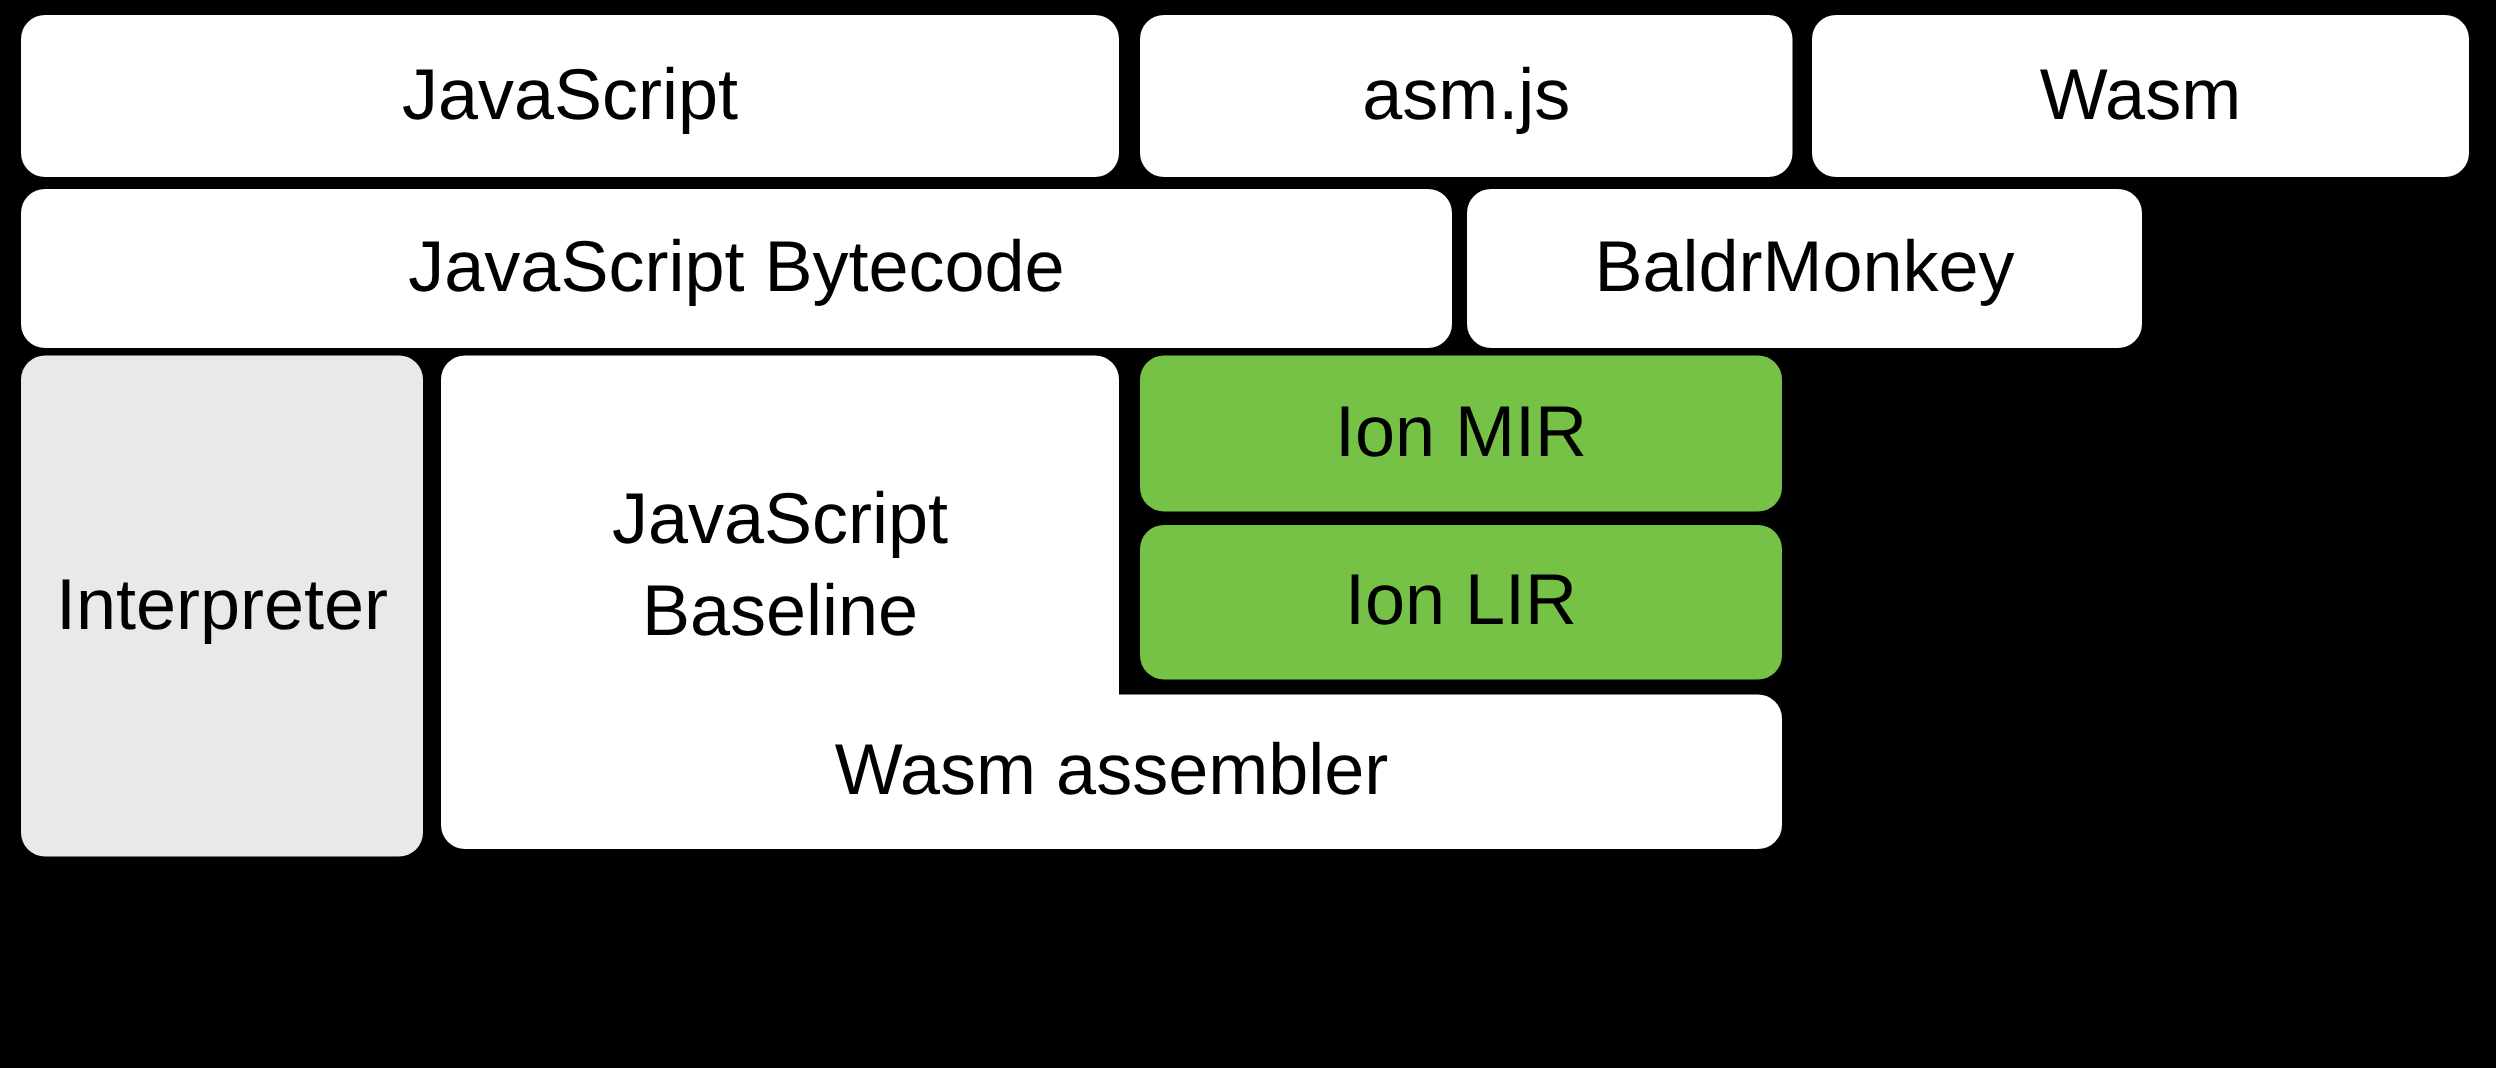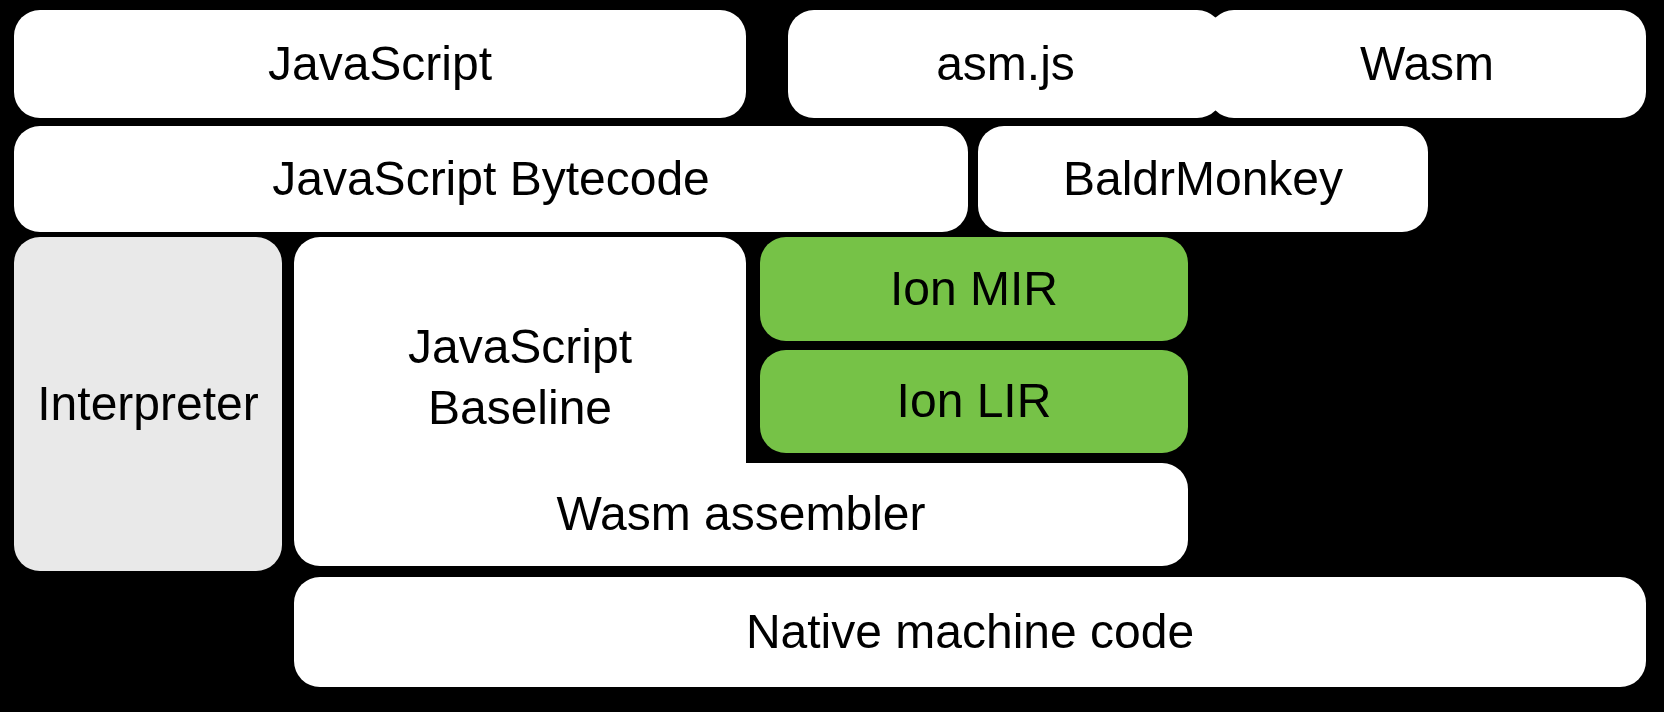--- a/index.html
+++ b/index.html
@@ -11,39 +11,39 @@
     position: relative;
     width: 1664px;
     height: 712px;
     background: #000000;
     overflow: hidden;
     font-family: "Liberation Sans", sans-serif;
   }
   .node {
     position: absolute;
     box-sizing: border-box;
-    border-radius: 26px;
+    border-radius: 16px;
     background: #ffffff;
     color: #000000;
     display: flex;
     align-items: center;
     justify-content: center;
     text-align: center;
     font-size: 48px;
     line-height: 1.26;
   }
   .node .label {
     display: inline-block;
   }
   .node--gray  { background: #e9e9e9; }
   .node--green { background: #76c247; }
   .node--pink  { background: #f87e90; }
 
   .node--javascript  { left: 14px;   top: 10px;  width: 732px;  height: 108px; }
-  .node--asmjs       { left: 760px;  top: 10px;  width: 435px;  height: 108px; margin-left: 28px; }
+  .node--asmjs       { left: 760px;  top: 10px;  width: 435px;  height: 108px; }
   .node--wasm        { left: 1208px; top: 10px;  width: 438px;  height: 108px; }
   .node--bytecode    { left: 14px;   top: 126px; width: 954px;  height: 106px; text-align: right; }
   .node--baldrmonkey { left: 978px;  top: 126px; width: 450px;  height: 106px; text-align: right; }
   .node--interpreter { left: 14px;   top: 237px; width: 268px;  height: 334px; }
   .node--baseline    { left: 294px;  top: 237px; width: 452px;  height: 281px; }
   .node--baseline .label { max-width: 330px; }
   .node--ionmir      { left: 760px;  top: 237px; width: 428px;  height: 104px; }
   .node--ionlir      { left: 760px;  top: 350px; width: 428px;  height: 103px; }
   .node--cretonne    { left: 1208px; top: 348px; width: 438px;  height: 223px; }
   .node--macro       { left: 294px;  top: 463px; width: 894px;  height: 103px; }
@@ -88,17 +88,14 @@
 
   <div class="node node--green node--ionlir">
     <span class="label">Ion LIR</span>
   </div>
 
 
   <div class="node node--macro">
     <span class="label">Wasm assembler</span>
   </div>
 
-  <div class="node node--native">
-    <span class="label">Native machine code</span>
-  </div>
 
 </div>
 
 </body></html>

